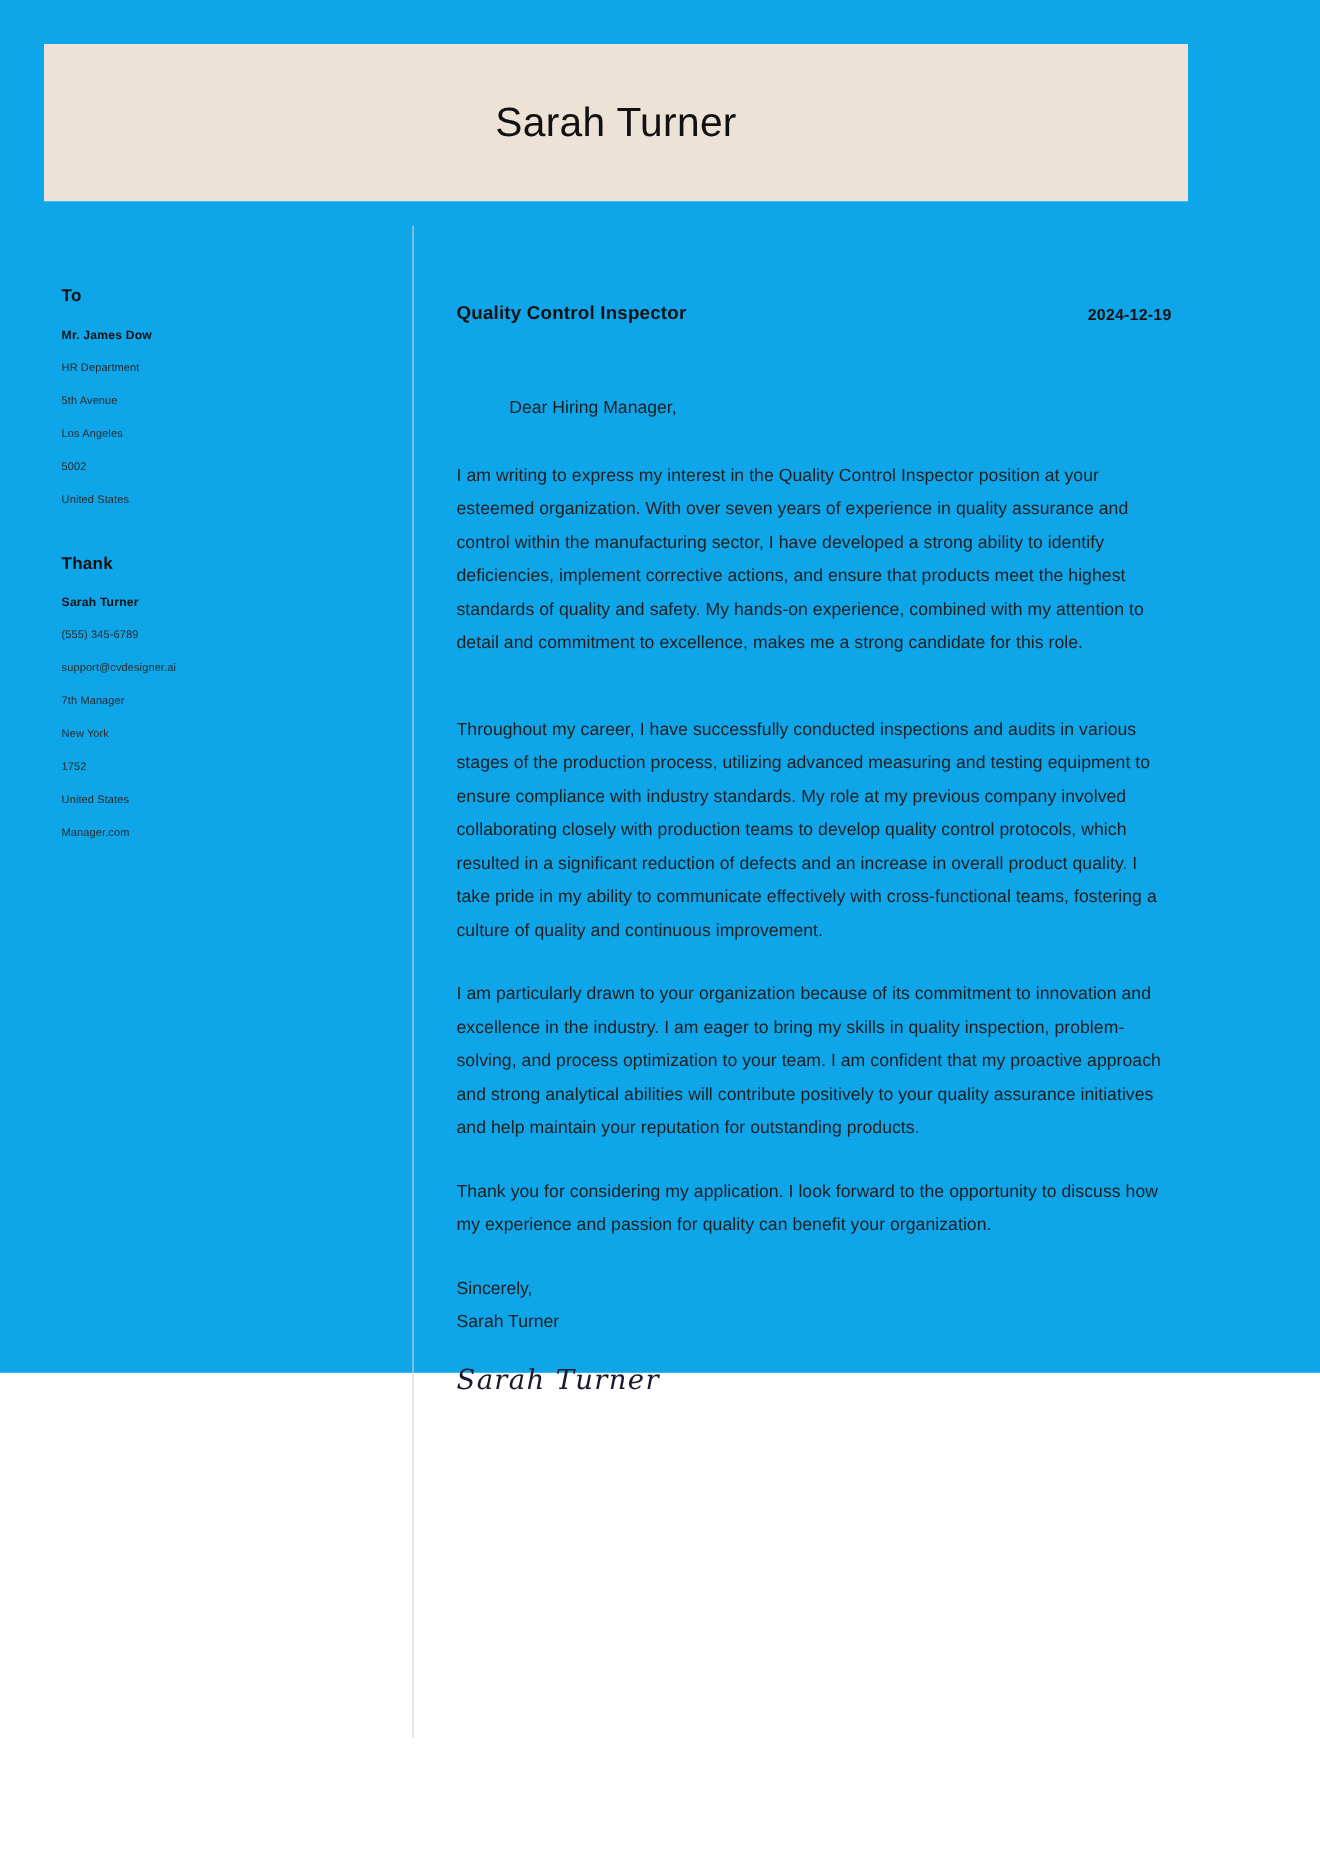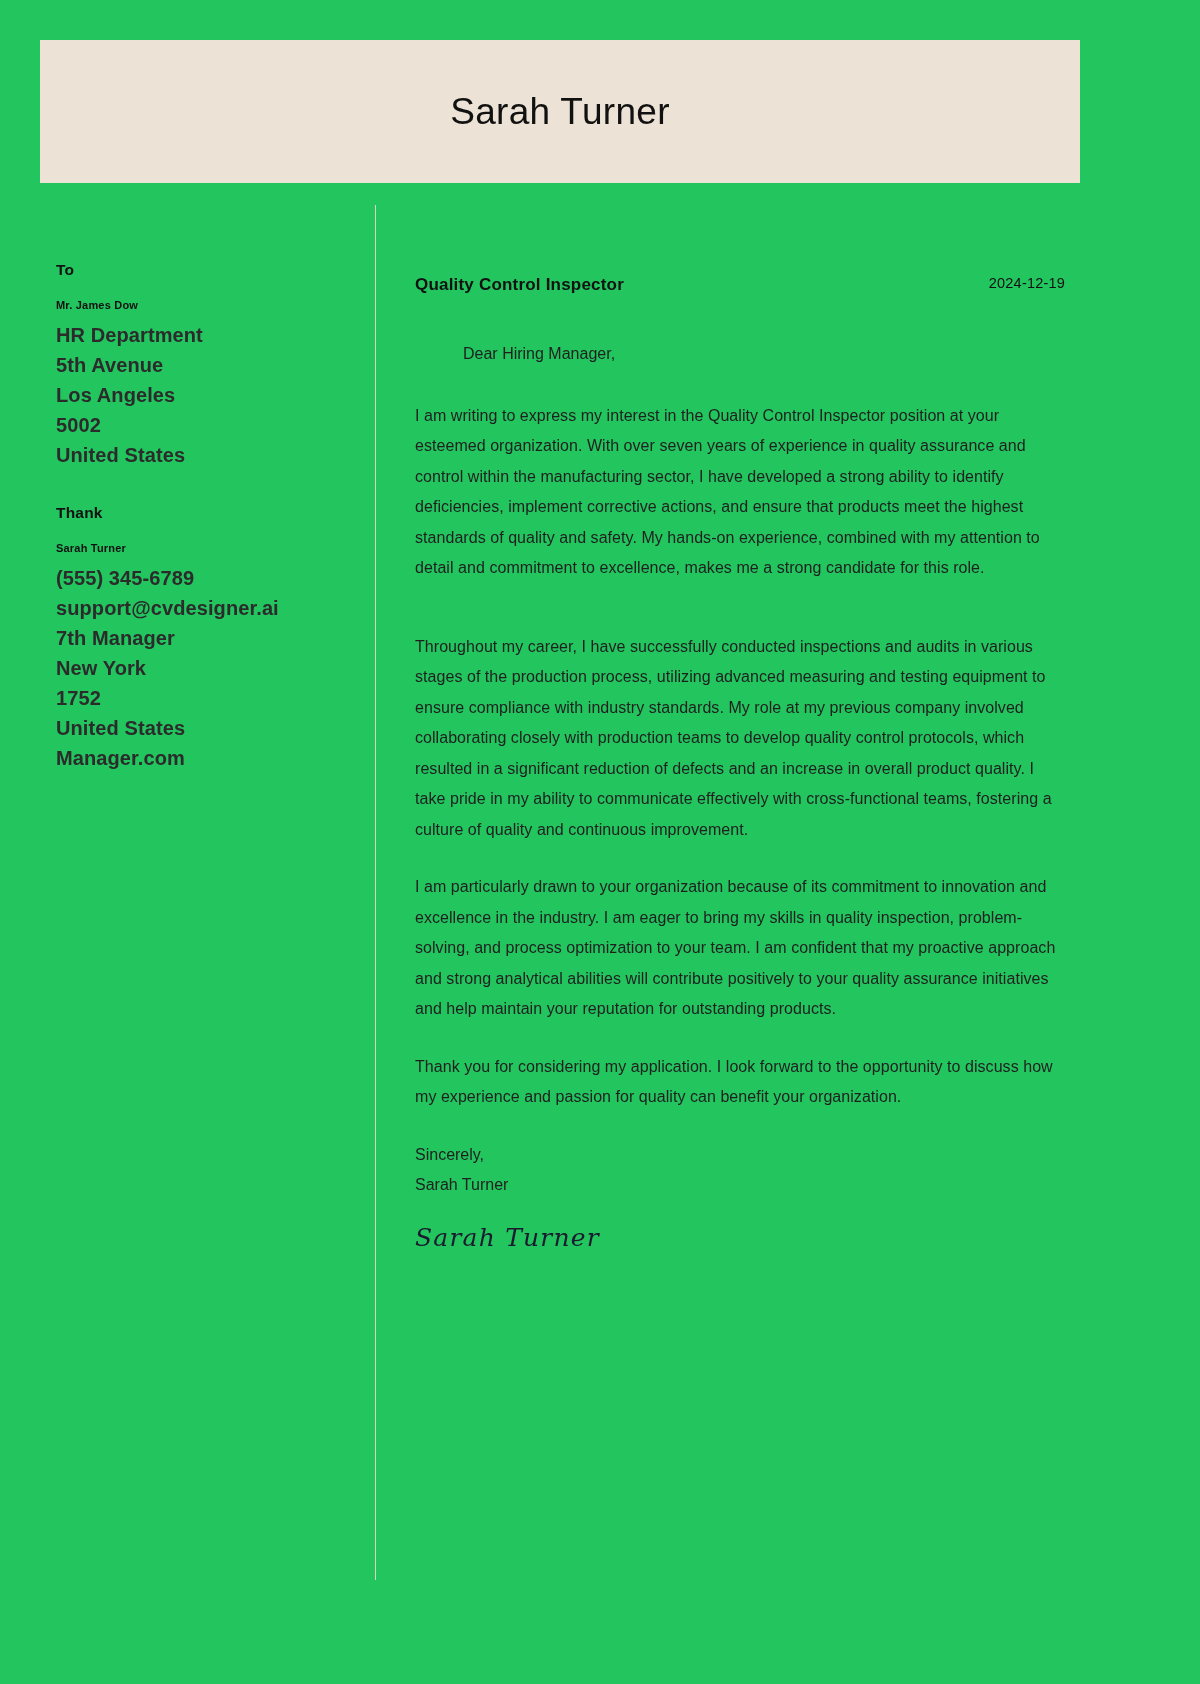--- a/index.html
+++ b/index.html
@@ -12,23 +12,23 @@
     width: 1200px;
     height: 1684px;
     font-family: "Liberation Sans", sans-serif;
     color: #1a1a1a;
     position: relative;
     overflow: hidden;
   }
 
   .page {
     width: 1200px;
-    height: 1684px;
+    height: 1248px;
     position: relative;
-    background: #22c55e;
+    background: #0ea5e9;
     padding-left: 22px;
   }
 
   
   .header-banner {
     position: absolute;
     left: 40px;
     top: 40px;
     width: 1040px;
     height: 143px;
@@ -79,49 +79,49 @@
     letter-spacing: 0.2px;
   }
   .side-person {
     font-size: 11px;
     font-weight: 700;
     color: #111111;
     margin-bottom: 9px;
     letter-spacing: 0.2px;
   }
   .side-line {
-    font-size: 20px;
-    font-weight: 700;
+    font-size: 10px;
+    font-weight: 400;
     color: #2b2b2b;
     line-height: 30px;
     letter-spacing: 0.1px;
   }
 
   
   .letter {
     position: absolute;
     left: 415px;
     top: 70px;
     width: 650px;
   }
   .letter-topline {
     display: flex;
     justify-content: space-between;
-    align-items: flex-start;
-    margin-bottom: 44px;
+    align-items: flex-end;
+    margin-bottom: 61px;
   }
   .letter-title {
     font-size: 17px;
     font-weight: 700;
     color: #111111;
     letter-spacing: 0.2px;
   }
   .letter-date {
     font-size: 14.5px;
-    font-weight: 400;
+    font-weight: 700;
     color: #111111;
     letter-spacing: 0.2px;
   }
   .salutation {
     font-size: 16px;
     color: #1f1f1f;
     line-height: 30.5px;
     margin-bottom: 31px;
     margin-left: 48px;
   }

